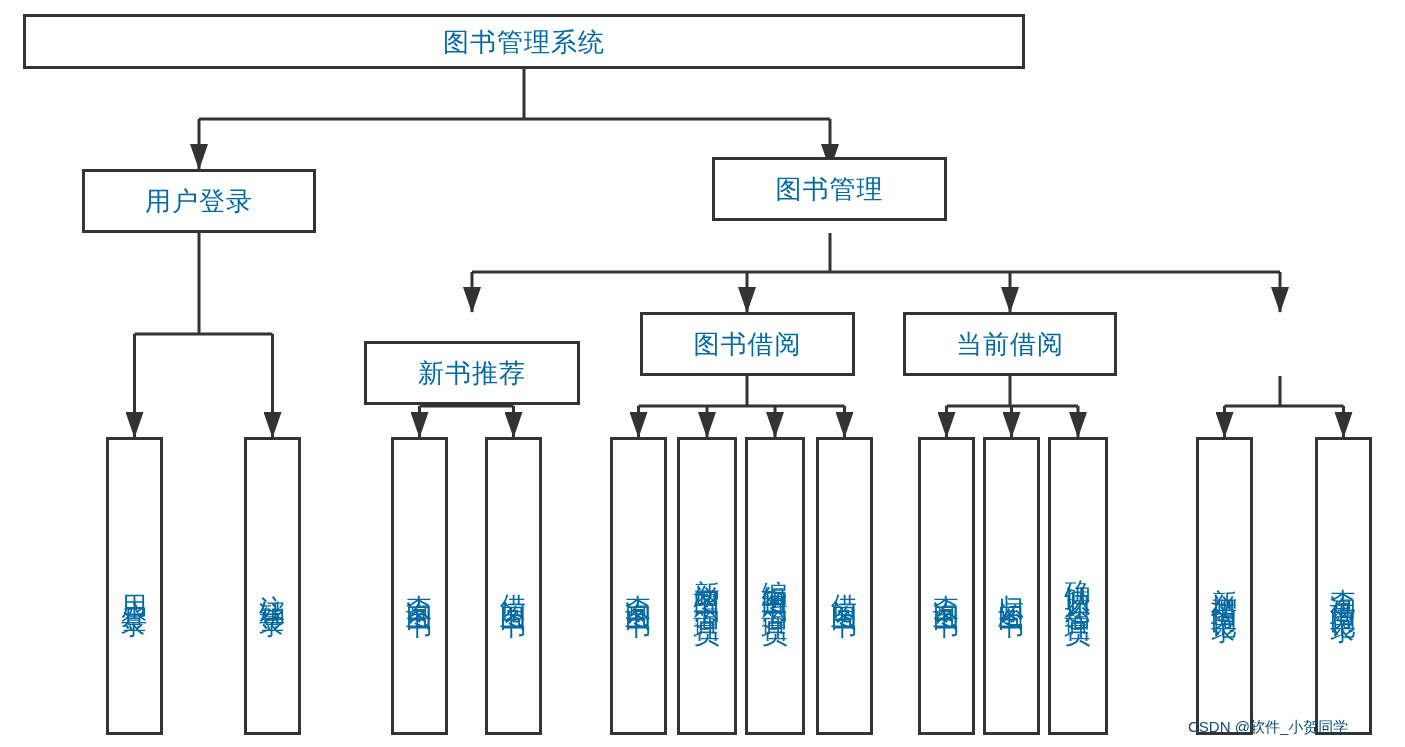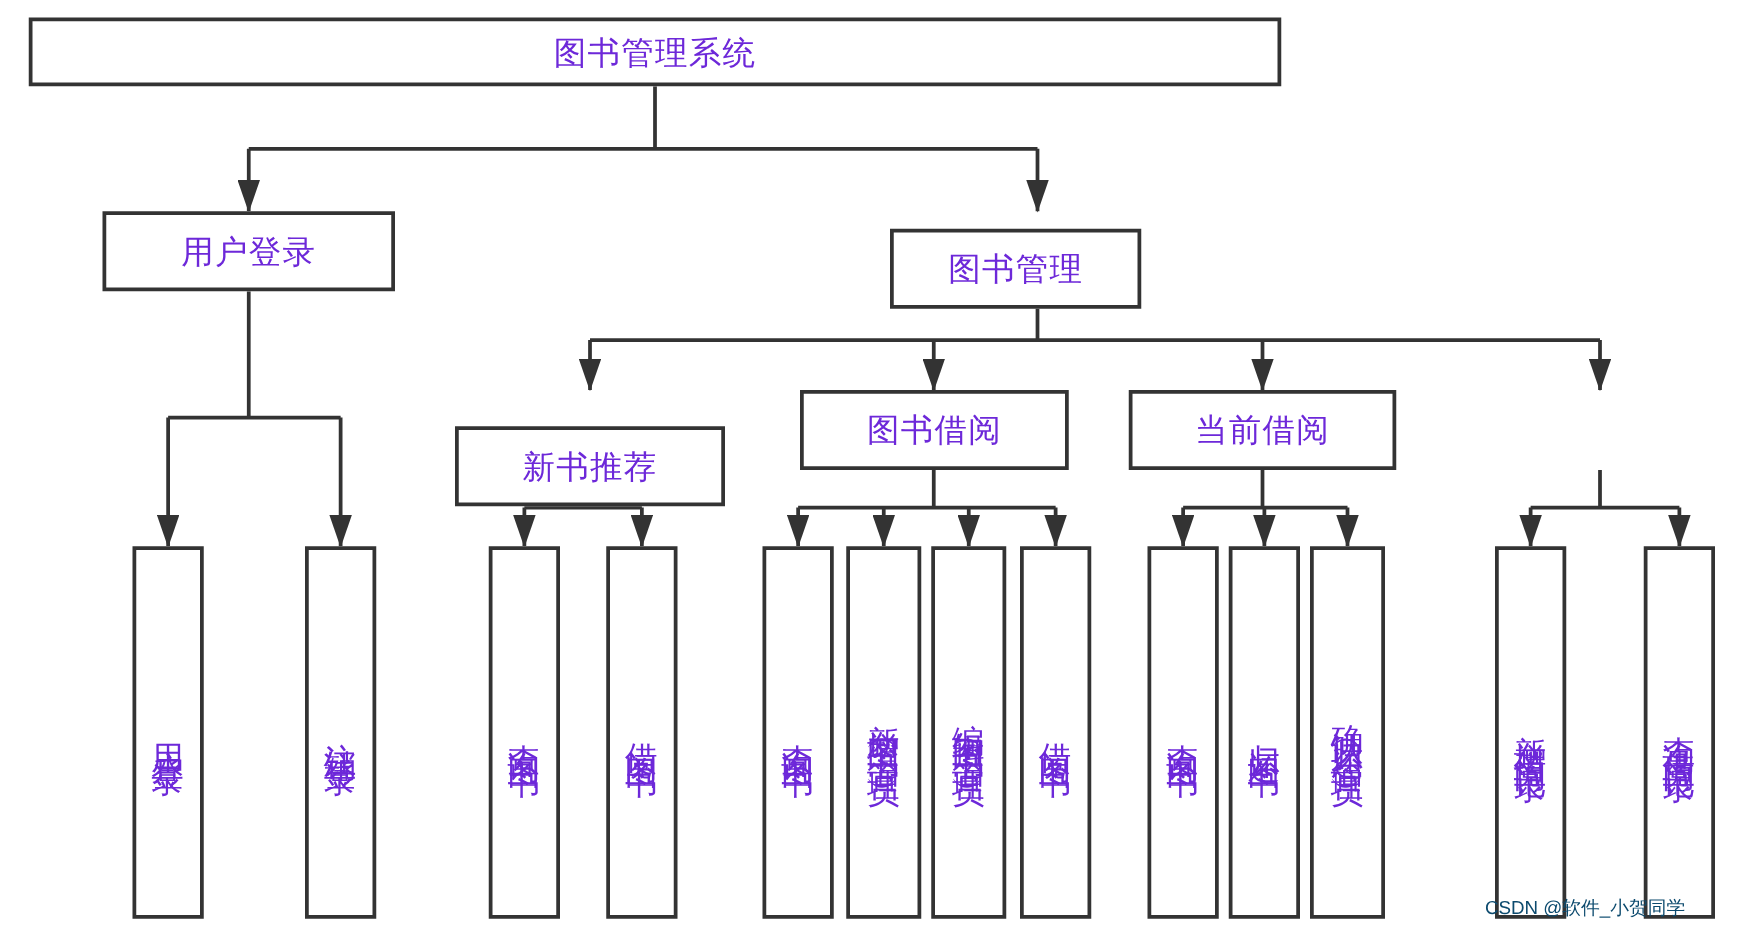--- a/index.html
+++ b/index.html
@@ -19,34 +19,34 @@
     border: 3px solid #333333;
     background: #ffffff;
     display: flex;
     align-items: center;
     justify-content: center;
     z-index: 2;
   }
   .lbl {
     font-size: 26px;
     line-height: 1;
-    color: #6d28d9;
+    color: #0369a1;
     letter-spacing: 1px;
     white-space: nowrap;
   }
   .v .lbl {
     writing-mode: vertical-rl;
     text-orientation: mixed;
     letter-spacing: 6px;
     white-space: nowrap;
   }
   
   .n-root       { left: 23px;   top: 14px;  width: 1002px; height: 55px; }
   .n-userlogin  { left: 82px;   top: 169px; width: 234px;  height: 64px; }
-  .n-bookmgmt   { left: 712px;  top: 183px; width: 201px;  height: 64px; }
+  .n-bookmgmt   { left: 712px;  top: 157px; width: 235px;  height: 64px; }
   .n-newrec     { left: 364px;  top: 312px; width: 216px;  height: 64px; margin-top: 29px; }
   .n-bookborrow { left: 640px;  top: 312px; width: 215px;  height: 64px; }
   .n-curborrow  { left: 903px;  top: 312px; width: 214px;  height: 64px; }
   .n-borrecord  { left: 1173px; top: 312px; width: 214px;  height: 64px; }
   .leaf { top: 437px; height: 298px; width: 57px; }
   .l-1  { left: 106px; }
   .l-2  { left: 244px; }
   .l-3  { left: 391px; }
   .l-4  { left: 485px; }
   .l-5  { left: 610px; }

